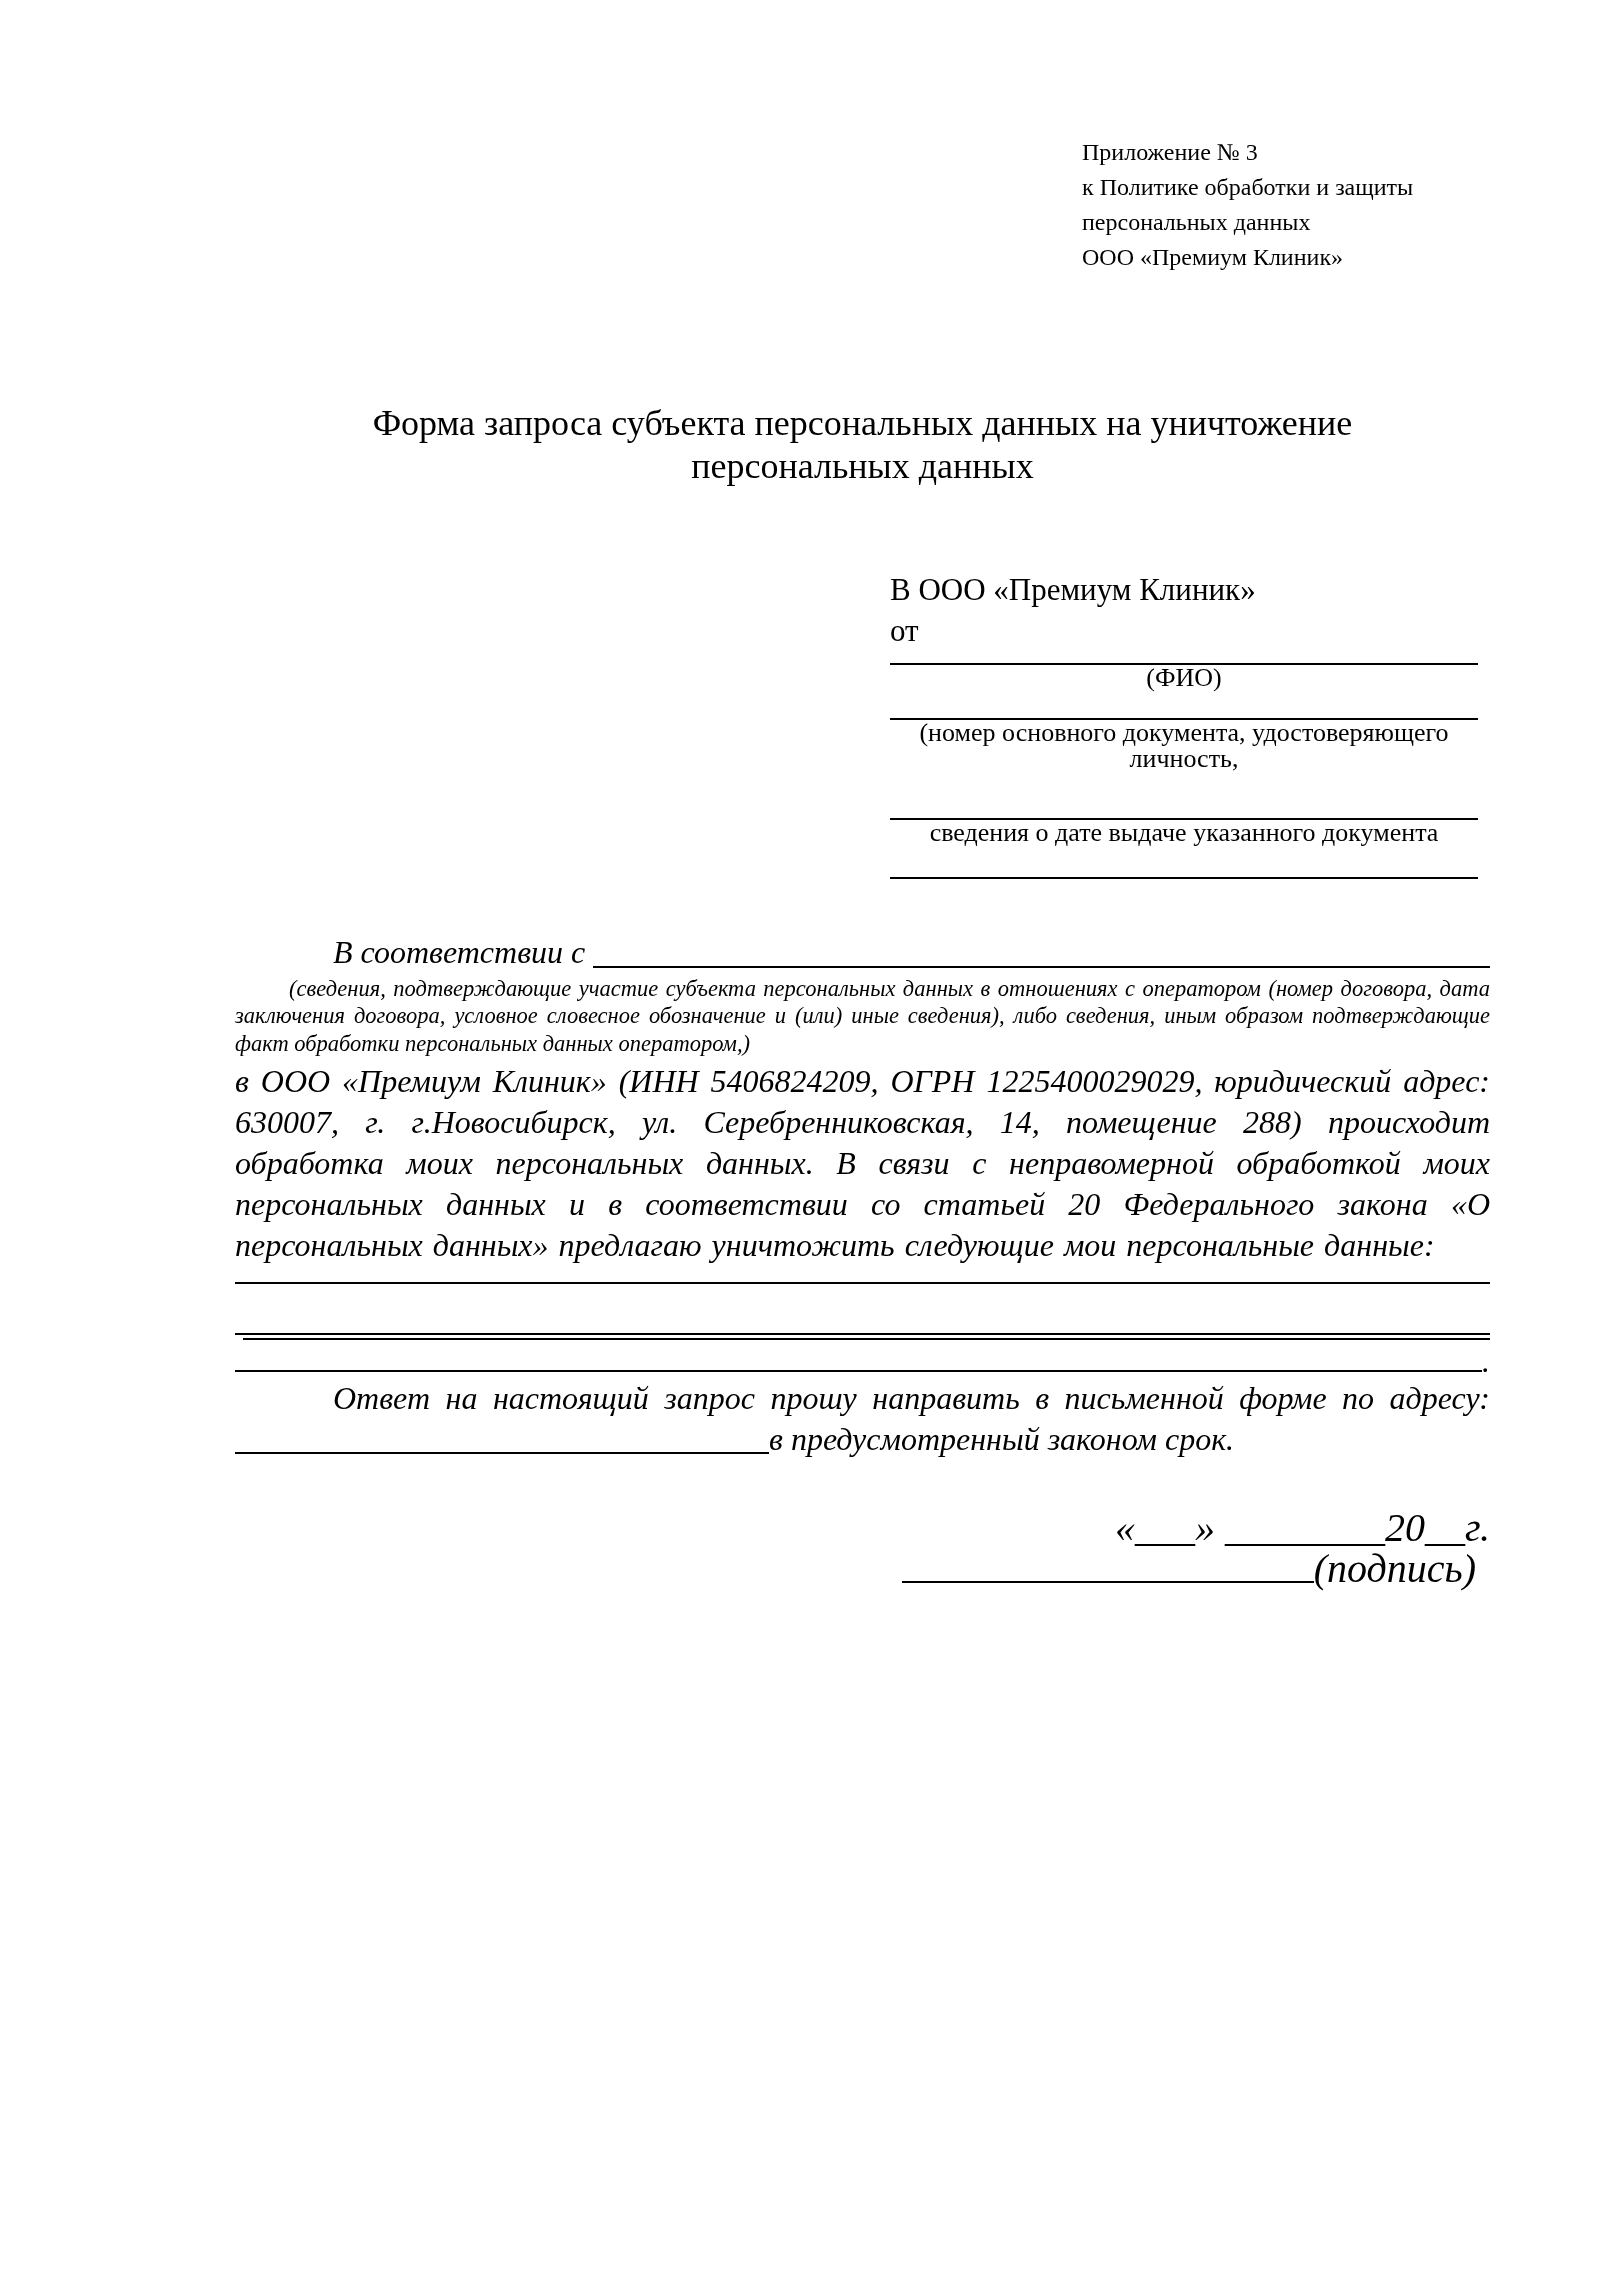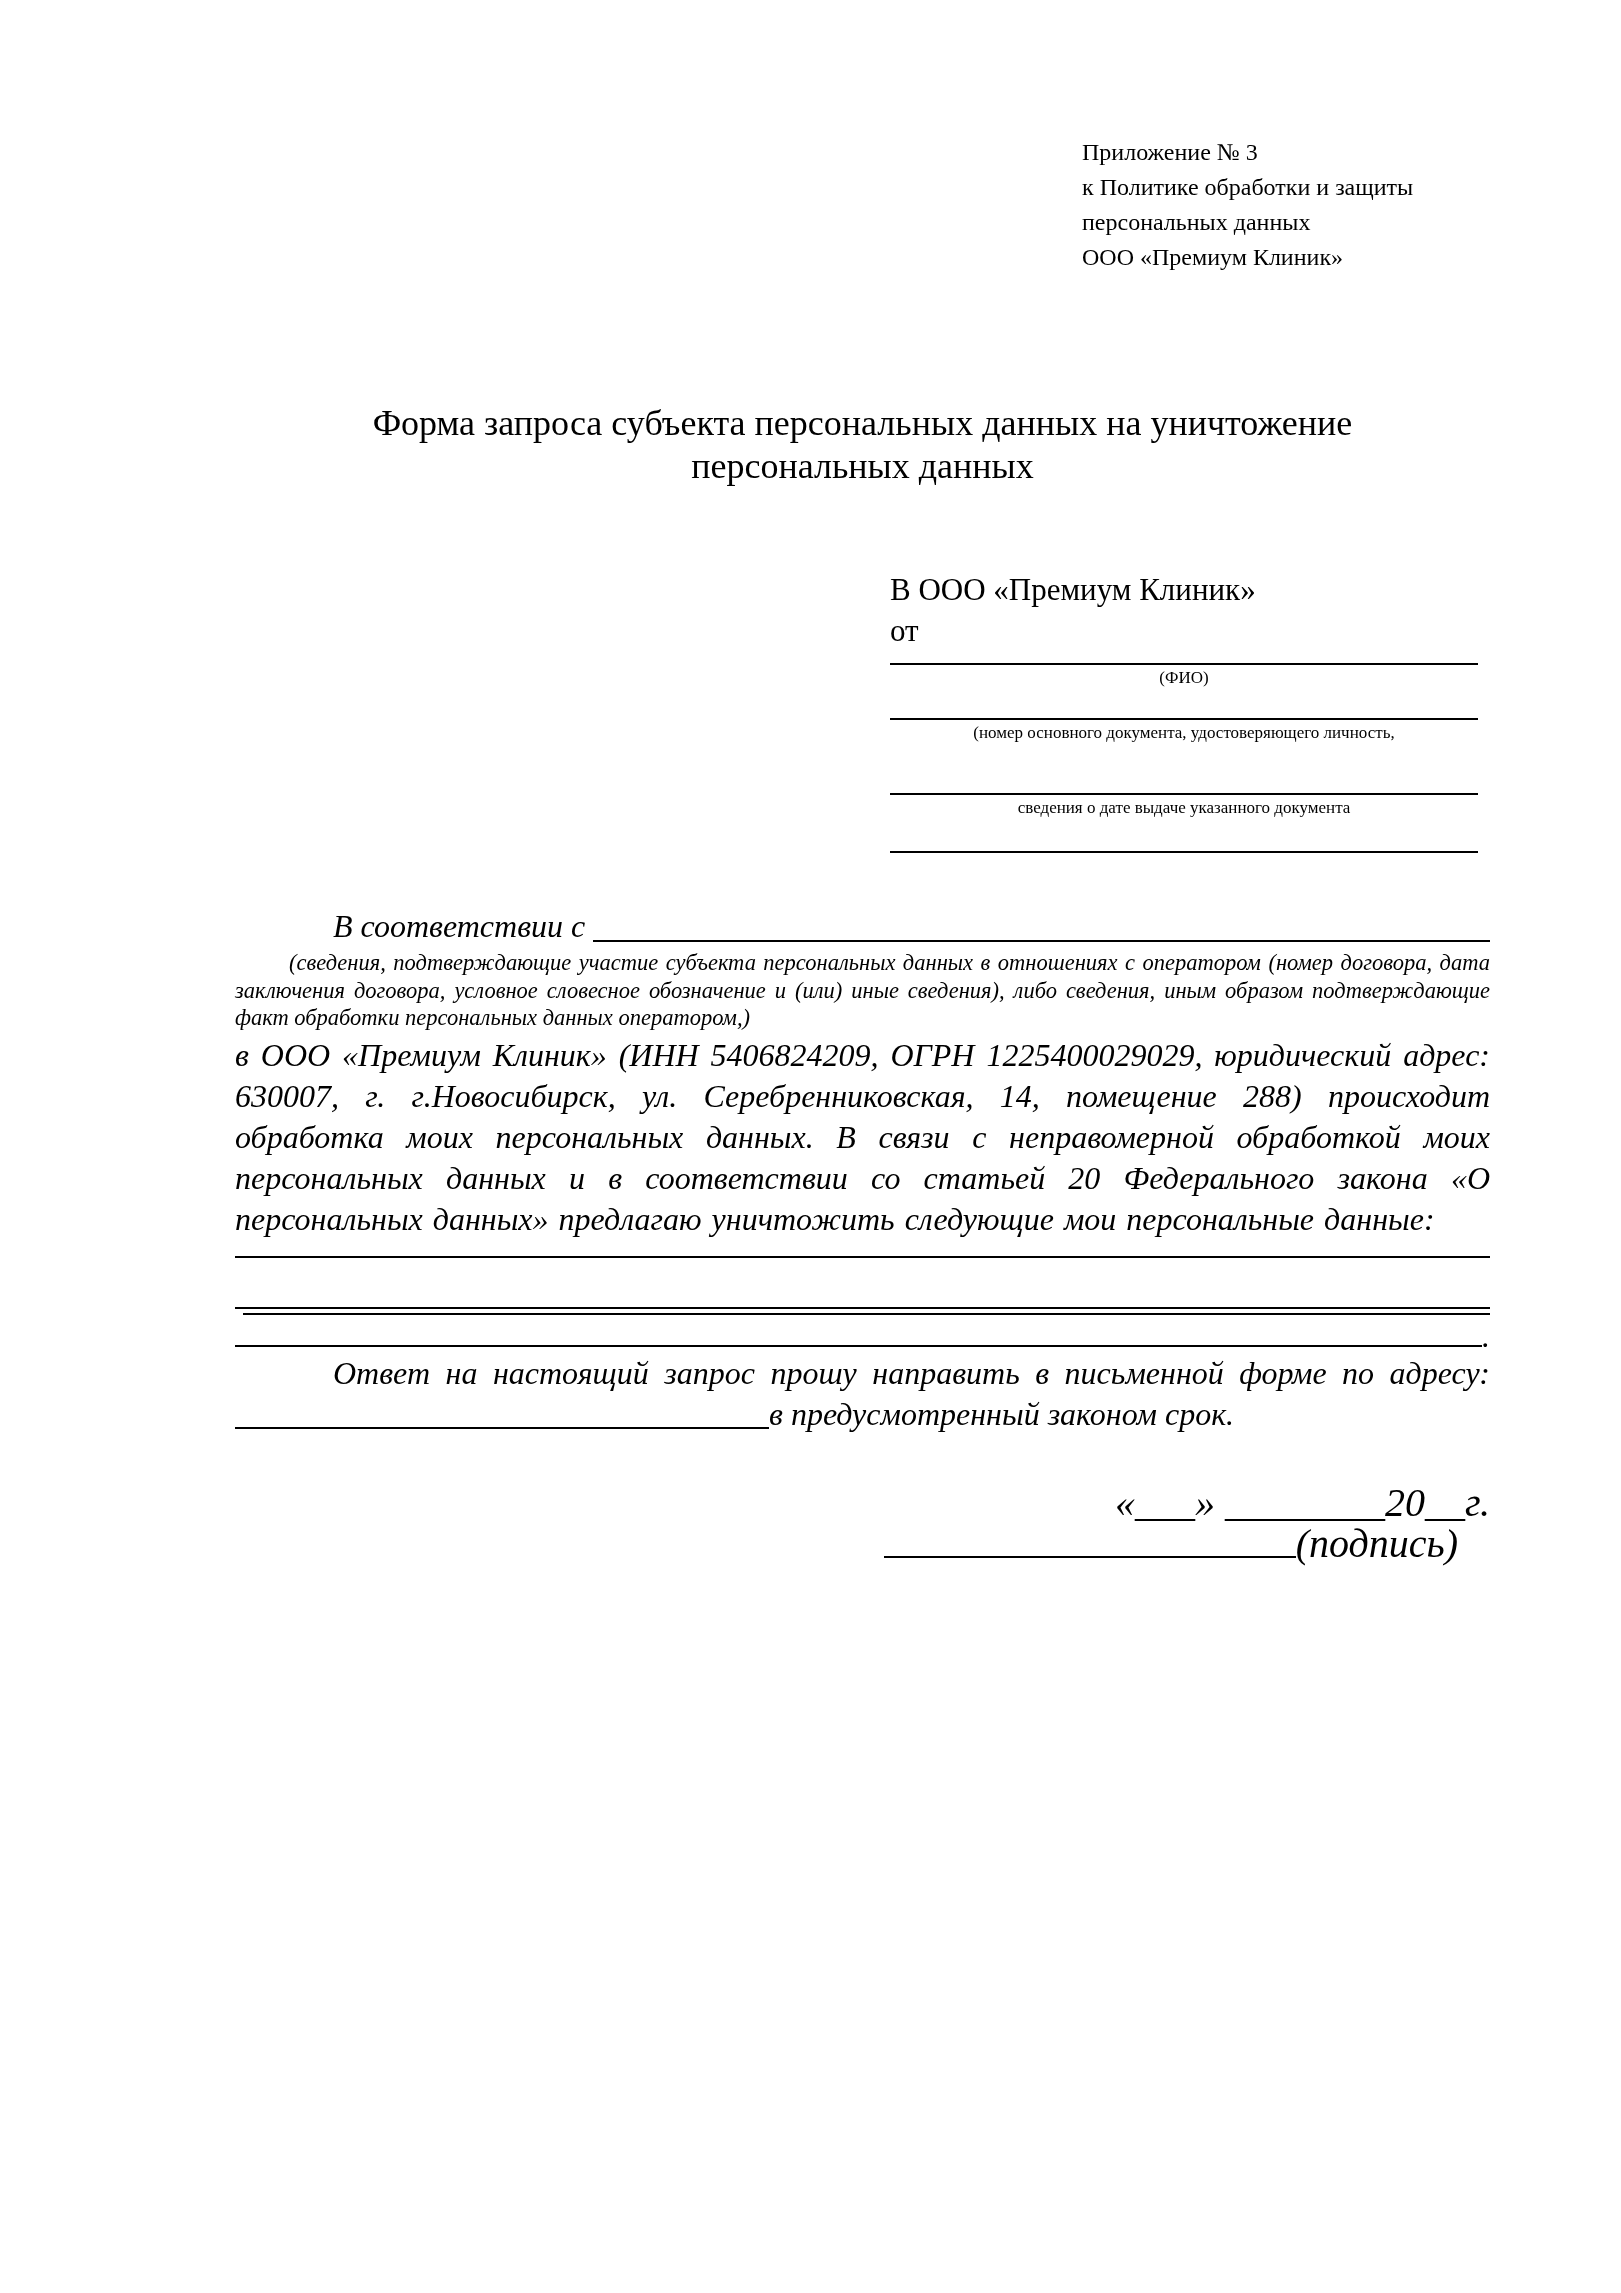--- a/index.html
+++ b/index.html
@@ -40,21 +40,21 @@
     width: 588px;
     font-size: 31px;
     line-height: 41px;
   }
   .ruled { border-bottom: 2.9px solid #000; }
   .blank-12 { height: 11.8px; }
   .blank-29 { height: 28px; }
   .blank-48 { height: 47px; }
   .blank-32 { height: 31px; }
   .write-caption {
-    font-size: 17px;
+    font-size: 26px;
     line-height: 25.5px;
     text-align: center;
   }
 
   .content { font-size: 32px; line-height: 41px; font-style: italic; }
 
   
   .accordance-row {
     display: flex;
     margin-top: 53px;
@@ -102,21 +102,21 @@
 
   .footer-row {
     margin-top: 47px;
     display: flex;
     justify-content: space-between;
     align-items: flex-end;
     font-size: 40px;
     line-height: 41px;
     flex-direction: column;
   }
-  .sig-group { display: flex; align-items: flex-end; margin-right: 32px; }
+  .sig-group { display: flex; align-items: flex-end; margin-right: 14px; }
   .sig-line {
     width: 412px;
     border-bottom: 2.9px solid #000;
     margin-bottom: 5.9px;
   }
 </style>
 </head>
 <body>
 
 <div class="page">

